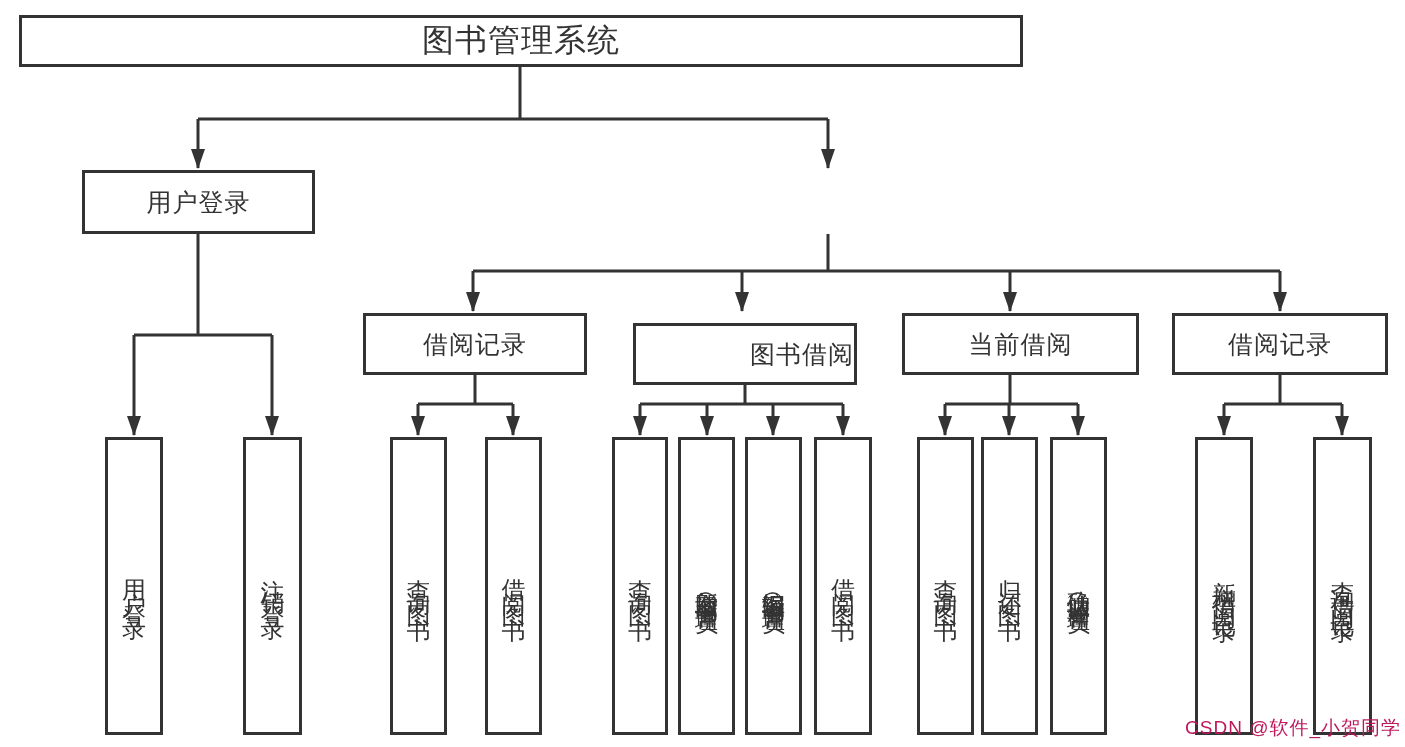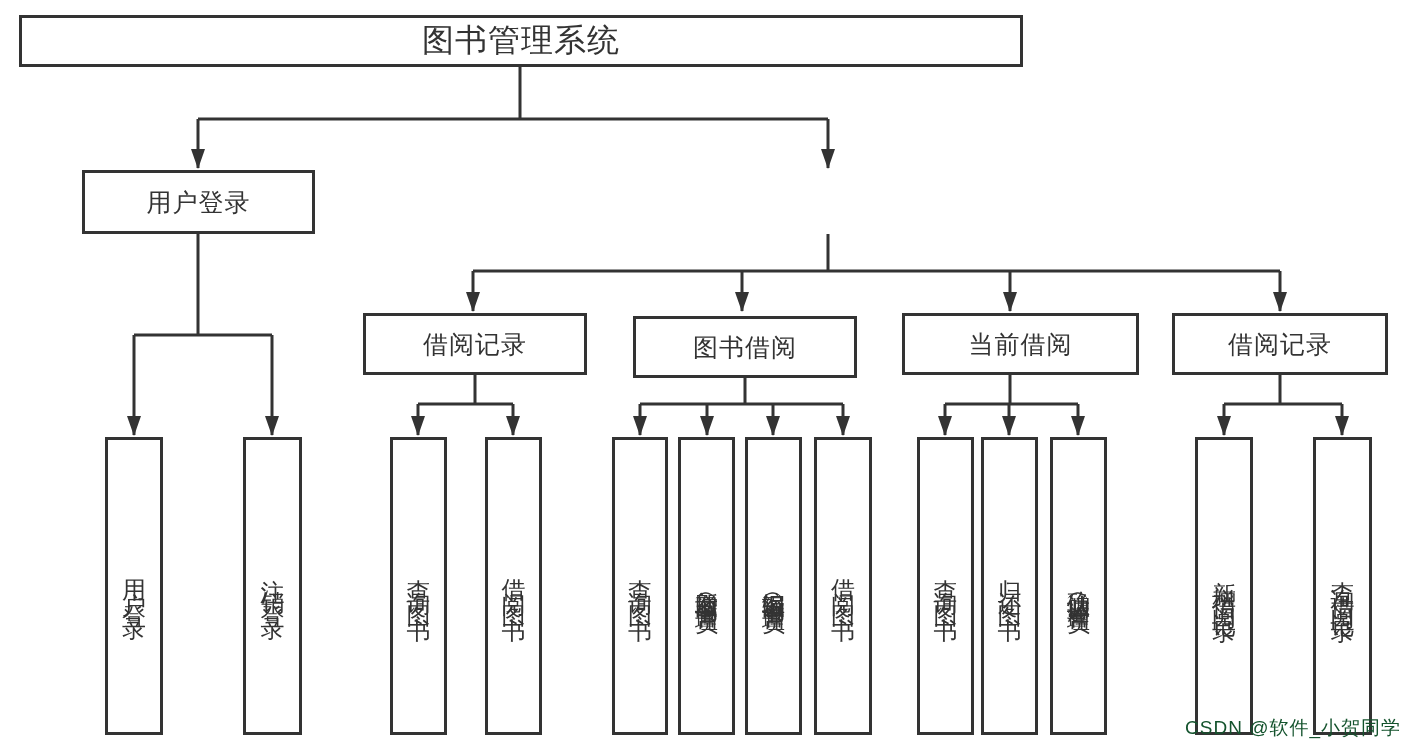--- a/index.html
+++ b/index.html
@@ -42,21 +42,21 @@
     white-space: nowrap;
   }
   .vnode.mid .vtext  { letter-spacing: 8px; }
   .vnode.long .vtext { letter-spacing: 3px; font-size: 23px; }
   .watermark {
     position: absolute;
     right: 4px;
     bottom: 6px;
     z-index: 3;
     font-size: 19px;
-    color: #14532d;
+    color: #be185d;
     letter-spacing: 1px;
     white-space: nowrap;
   }
 </style>
 </head>
 <body>
 
 <div class="canvas">
 
   <svg class="wires" width="1405" height="747" viewBox="0 0 1405 747">
@@ -111,21 +111,21 @@
     <span>图书管理系统</span>
   </div>
 
   <div class="node" style="left:82px; top:170px; width:233px; height:64px;">
     <span>用户登录</span>
   </div>
 
   <div class="node" style="left:363px; top:313px; width:224px; height:62px;">
     <span>借阅记录</span>
   </div>
-  <div class="node" style="left:633px; top:316px; width:224px; height:62px;">
+  <div class="node" style="left:633px; top:323px; width:224px; height:62px;justify-content:flex-end;">
     <span>图书借阅</span>
   </div>
   <div class="node" style="left:902px; top:313px; width:237px; height:62px;">
     <span>当前借阅</span>
   </div>
   <div class="node" style="left:1172px; top:313px; width:216px; height:62px;">
     <span>借阅记录</span>
   </div>
 
   <div class="node vnode" style="left:105px; top:437px; width:58px; height:298px;">

